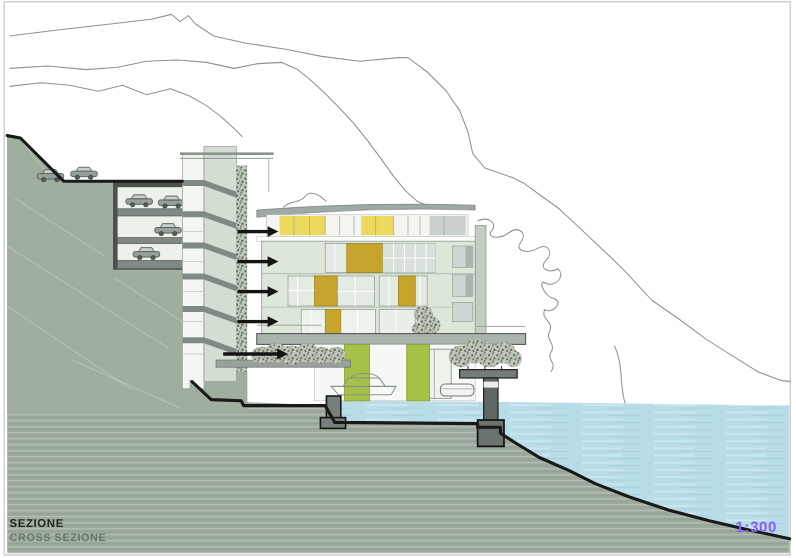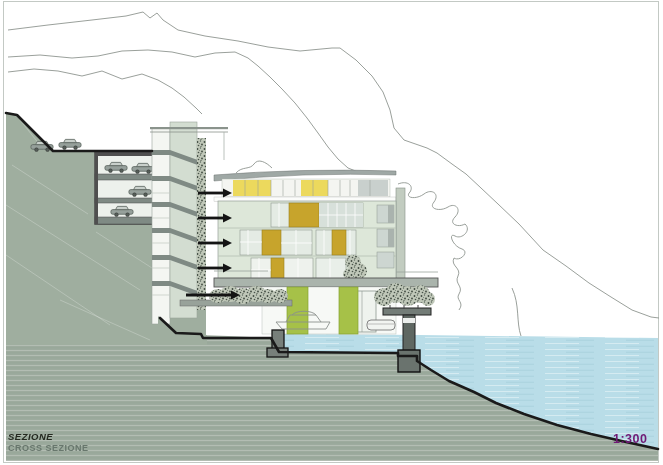--- a/index.html
+++ b/index.html
@@ -2,23 +2,23 @@
 <html><head>
 <meta charset="utf-8">
 <style>
   html,body{margin:0;padding:0;background:#ffffff;}
   #canvas{
     position:relative;width:663px;height:465px;overflow:hidden;
     font-family:"Liberation Sans",sans-serif;background:#ffffff;
   }
   #canvas svg{position:absolute;left:0;top:0;}
   .label{position:absolute;line-height:1.15;white-space:nowrap;}
-  .title-main{left:8px;top:432px;font-size:9.5px;font-weight:bold;color:#23281f;letter-spacing:.5px;font-style:italic;}
+  .title-main{left:8px;top:432px;font-size:9.5px;font-weight:bold;color:#23281f;letter-spacing:.5px;}
   .title-sub{left:8px;top:443px;font-size:9px;font-weight:bold;color:#68776d;letter-spacing:.5px;}
-  .scale{left:613px;top:432px;font-size:12.5px;font-weight:bold;color:#701a75;letter-spacing:.5px;}
+  .scale{left:613px;top:432px;font-size:12.5px;font-weight:bold;color:#8b5cf6;letter-spacing:.5px;}
 </style>
 </head>
 <body>
 
 <div id="canvas">
 <svg width="663" height="465" viewBox="0 0 663 465">
   <defs>
     <pattern id="groundPat" width="8" height="5" patternUnits="userSpaceOnUse">
       <rect width="8" height="5" fill="#9dab9e"></rect>
       <rect y="0" width="8" height="1" fill="rgba(255,255,255,0.22)"></rect>

